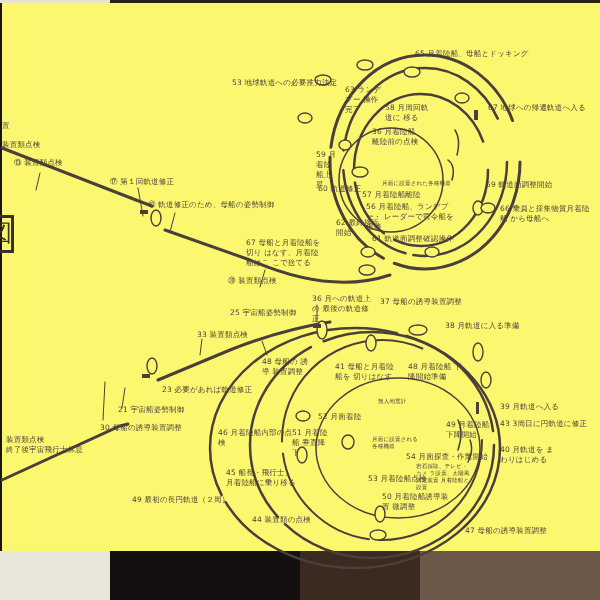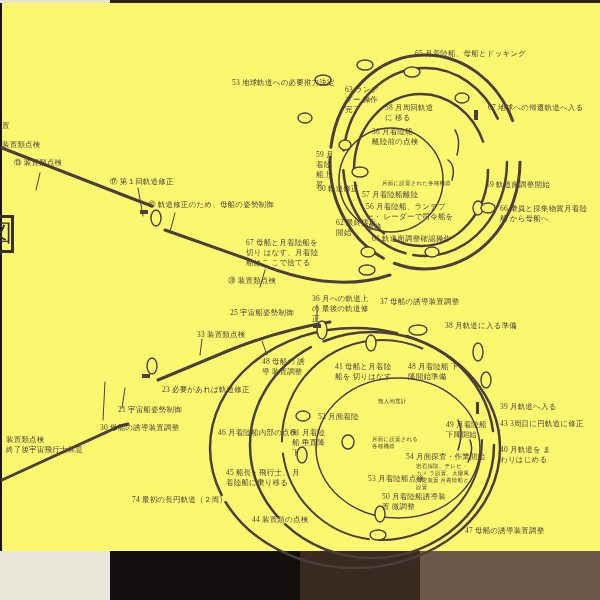--- a/index.html
+++ b/index.html
@@ -12,21 +12,21 @@
     position: absolute; left: 2px; top: 3px; width: 598px; height: 548px;
     background: #fbf870;
   }
   .topbar { position: absolute; left: 0; top: 0; width: 600px; height: 3px; background: #2a2218; }
   .topbar-left { position: absolute; left: 0; top: 0; width: 110px; height: 3px; background: #e8e4d0; }
   .bottom-strip { position: absolute; left: 0; top: 551px; width: 600px; height: 49px;
     background: linear-gradient(90deg, #e9e6da 0 110px, #141010 110px 300px, #3a2a20 300px 420px, #6b5848 420px 600px); }
   svg.diagram { position: absolute; left: 0; top: 0; width: 600px; height: 600px; }
   .lbl {
     position: absolute; font-size: 7.5px; line-height: 10px; color: #4a3f3a;
-    white-space: nowrap; letter-spacing: 0.2px; font-family: Liberation Serif, serif;
+    white-space: nowrap; letter-spacing: 0.2px;
   }
   .lbl.small { font-size: 5.5px; line-height: 7px; }
   .big-glyph {
     position: absolute; left: 0; top: 215px; width: 14px; height: 38px;
     border: 3px solid #3a302a; border-left: none; box-sizing: border-box;
     font-size: 24px; line-height: 30px; color: #3a302a; overflow: hidden;
     text-indent: -12px;
   }
 </style>
 </head>
@@ -150,15 +150,15 @@
 <div class="lbl" style="left:218px;top:428px;white-space:normal;width:80px">46 月着陸船内部の点検</div>
 <div class="lbl" style="left:292px;top:428px;white-space:normal;width:38px">51 月着陸船 垂直降下</div>
 <div class="lbl small" style="left:372px;top:436px;white-space:normal;width:48px">月面に設置される 各種機器</div>
 <div class="lbl" style="left:406px;top:452px">54 月面探査・作業開始</div>
 <div class="lbl small" style="left:416px;top:463px;white-space:normal;width:56px">岩石採取、テレビ・カメ ラ設置、太陽風測定装置 月着陸船と設置</div>
 <div class="lbl" style="left:446px;top:420px;white-space:normal;width:44px">49 月着陸船 下降開始</div>
 <div class="lbl" style="left:500px;top:445px;white-space:normal;width:56px">40 月軌道を まわりはじめる</div>
 <div class="lbl" style="left:226px;top:468px;white-space:normal;width:76px">45 船長・飛行士、 月着陸船に乗り移る</div>
 <div class="lbl" style="left:368px;top:474px">53 月着陸船点検</div>
 <div class="lbl" style="left:382px;top:492px;white-space:normal;width:68px">50 月着陸船誘導装置 微調整</div>
-<div class="lbl" style="left:132px;top:495px">74 最初の長円軌道（２周）</div>
+<div class="lbl" style="left:132px;top:495px">49 最初の長円軌道（２周）</div>
 <div class="lbl" style="left:252px;top:515px">44 装置類の点検</div>
 <div class="lbl" style="left:465px;top:526px">47 母船の誘導装置調整</div>
 
 </body></html>

